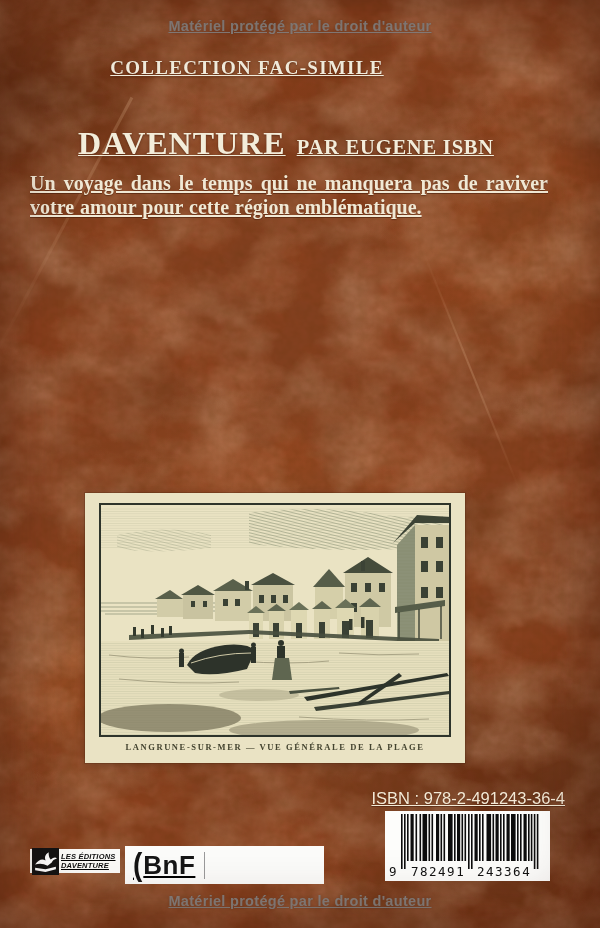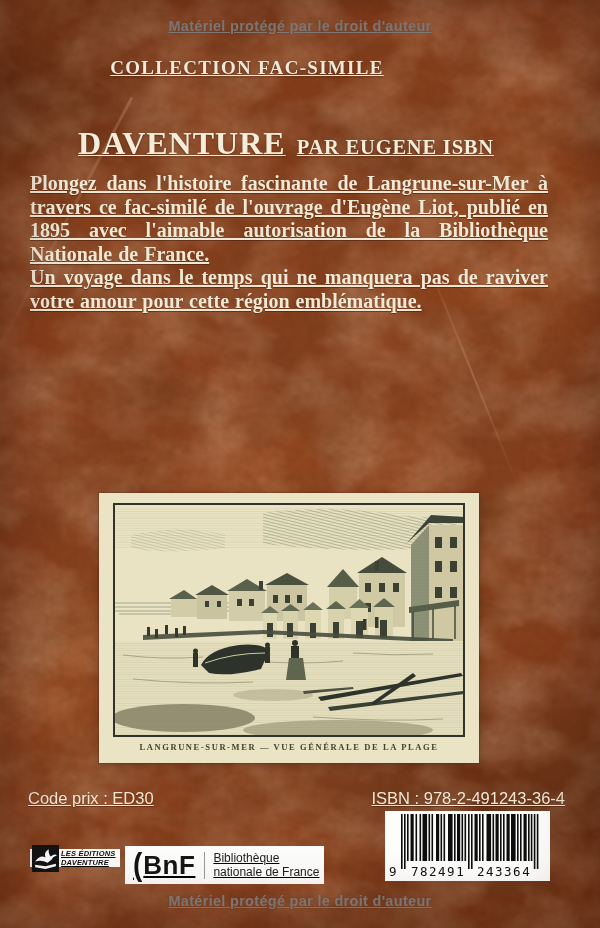--- a/index.html
+++ b/index.html
@@ -39,39 +39,39 @@
   .titleline{top:125px;left:-14px;width:100%;text-align:center;
      color:#f3edda;text-shadow:0 1px 2px rgba(50,15,0,.5);}
   .title-main{font:700 32px "Liberation Serif",serif;letter-spacing:1px;}
   .title-sub{font:700 20.5px "Liberation Serif",serif;letter-spacing:.8px;margin-left:11px;}
 
   .blurb{left:30px;top:172px;width:518px;text-align:justify;
      font:700 20px/23.6px "Liberation Serif",serif;color:#f1e9d5;
      text-shadow:0 1px 1px rgba(50,15,0,.45);word-spacing:1px;}
   .blurb p{margin:0;}
 
-  .plate-card{left:99px;top:493px;width:380px;height:270px;background:#eae3c4;
+  .plate-card{left:85px;top:493px;width:380px;height:270px;background:#eae3c4;
      box-shadow:0 0 0 1px rgba(70,35,12,.25), 0 2px 8px rgba(40,12,0,.3);}
   .plate{position:absolute;left:14px;top:10px;width:352px;height:234px;}
   .plate-caption{position:absolute;left:0;top:249px;width:100%;text-align:center;
      font:700 8.5px "Liberation Serif",serif;letter-spacing:1.6px;color:#43432f;}
 
   .price{left:28px;top:789px;font:16.5px "Liberation Sans",sans-serif;
      color:#f4ead6;text-shadow:0 1px 1px rgba(50,15,0,.4);}
   .isbn{right:35px;top:789px;font:16.5px "Liberation Sans",sans-serif;
      color:#f4ead6;text-shadow:0 1px 1px rgba(50,15,0,.4);}
 
   .barcode{left:385px;top:811px;width:165px;height:70px;background:#fdfdfb;}
   .bc-digit{position:absolute;bottom:2px;font:12.5px "DejaVu Sans Mono",monospace;
      color:#111;letter-spacing:1.5px;}
   .bc-first{left:4px;}
   .bc-g1{left:26px;}
   .bc-g2{left:92px;}
 
-  .logo-dv{left:30px;top:849px;width:90px;height:18px;background:#fbfaf7;
+  .logo-dv{left:30px;top:849px;width:90px;height:24px;background:#fbfaf7;
      display:flex;align-items:center;padding:0;box-sizing:border-box;}
   .dv-icon{width:27px;height:27px;margin:2px;flex:0 0 auto;}
   .dv-text{font:italic 800 7.5px/9px "Liberation Sans",sans-serif;color:#101010;
      letter-spacing:.2px;}
 
   .logo-bnf{left:125px;top:846px;width:199px;height:38px;background:#fcfcfa;
      display:flex;align-items:center;padding:0 8px;box-sizing:border-box;}
   .bnf-brace{font:700 28px/28px "Liberation Sans",sans-serif;color:#141414;
      transform:scaleY(1.15);margin-right:1px;}
   .bnf-acronym{font:700 26px/28px "Liberation Sans",sans-serif;color:#161616;letter-spacing:.5px;}
@@ -108,21 +108,20 @@
 
   <div class="layer watermark wm-top">Matériel protégé par le droit d'auteur</div>
 
   <div class="layer collection">COLLECTION FAC-SIMILE</div>
 
   <div class="layer titleline">
     <span class="title-main">DAVENTURE</span><span class="title-sub">PAR EUGENE ISBN</span>
   </div>
 
   <div class="layer blurb">
-    <p>Plongez dans l'histoire fascinante de Langrune-sur-Mer à travers ce fac-similé de l'ouvrage d'Eugène Liot, publié en 1895 avec l'aimable autorisation de la Bibliothèque Nationale de France.</p>
     <p>Un voyage dans le temps qui ne manquera pas de raviver votre amour pour cette région emblématique.</p>
   </div>
 
   <div class="layer plate-card">
     <svg class="plate" viewBox="0 0 352 234">
       <defs>
         <pattern id="hH" width="4" height="2.4" patternUnits="userSpaceOnUse">
           <line x1="0" y1="1.2" x2="4" y2="1.2" stroke="#b6b898" stroke-width="0.7"></line>
         </pattern>
         <pattern id="hD" width="4" height="3" patternUnits="userSpaceOnUse" patternTransform="rotate(14)">
@@ -256,21 +255,20 @@
       <path d="M205,194 L348,170 l2,3 L208,198 z" fill="#2d332a"></path>
       <path d="M215,204 L350,188 l1.5,3 L217,208 z" fill="#3a4034"></path>
       <path d="M300,170 L258,200 l3,2 L303,173 z" fill="#2d332a"></path>
       <path d="M190,188 L240,184 l0.5,2 L191,191 z" fill="#4a5140"></path>
 
       <rect x="1" y="1" width="350" height="232" fill="none" stroke="#2e342b" stroke-width="2"></rect>
     </svg>
     <div class="plate-caption">LANGRUNE-SUR-MER  —  VUE GÉNÉRALE DE LA PLAGE</div>
   </div>
 
-  <div class="layer price">Code prix : ED30</div>
   <div class="layer isbn">ISBN : 978-2-491243-36-4</div>
 
   <div class="layer barcode">
     <svg width="165" height="70" viewBox="0 0 165 70">
       <rect width="165" height="70" fill="#fdfdfb"></rect>
       <g fill="#0d0d0d">
         <rect x="16" y="3" width="1.6" height="55"></rect>
           <rect x="19" y="3" width="1.6" height="55"></rect>
         <rect x="22" y="3" width="1.6" height="47"></rect>
           <rect x="25.5" y="3" width="3.2" height="47"></rect>
@@ -322,21 +320,17 @@
     <div class="dv-text">
       <div>LES ÉDITIONS</div>
       <div>DAVENTURE</div>
     </div>
   </div>
 
   <div class="layer logo-bnf">
     <span class="bnf-brace">(</span>
     <span class="bnf-acronym">BnF</span>
     <span class="bnf-div"></span>
-    <div class="bnf-lines">
-      <div>Bibliothèque</div>
-      <div>nationale de France</div>
-    </div>
   </div>
 
   <div class="layer watermark wm-bottom">Matériel protégé par le droit d'auteur</div>
 
 </div>
 
 </body></html>

